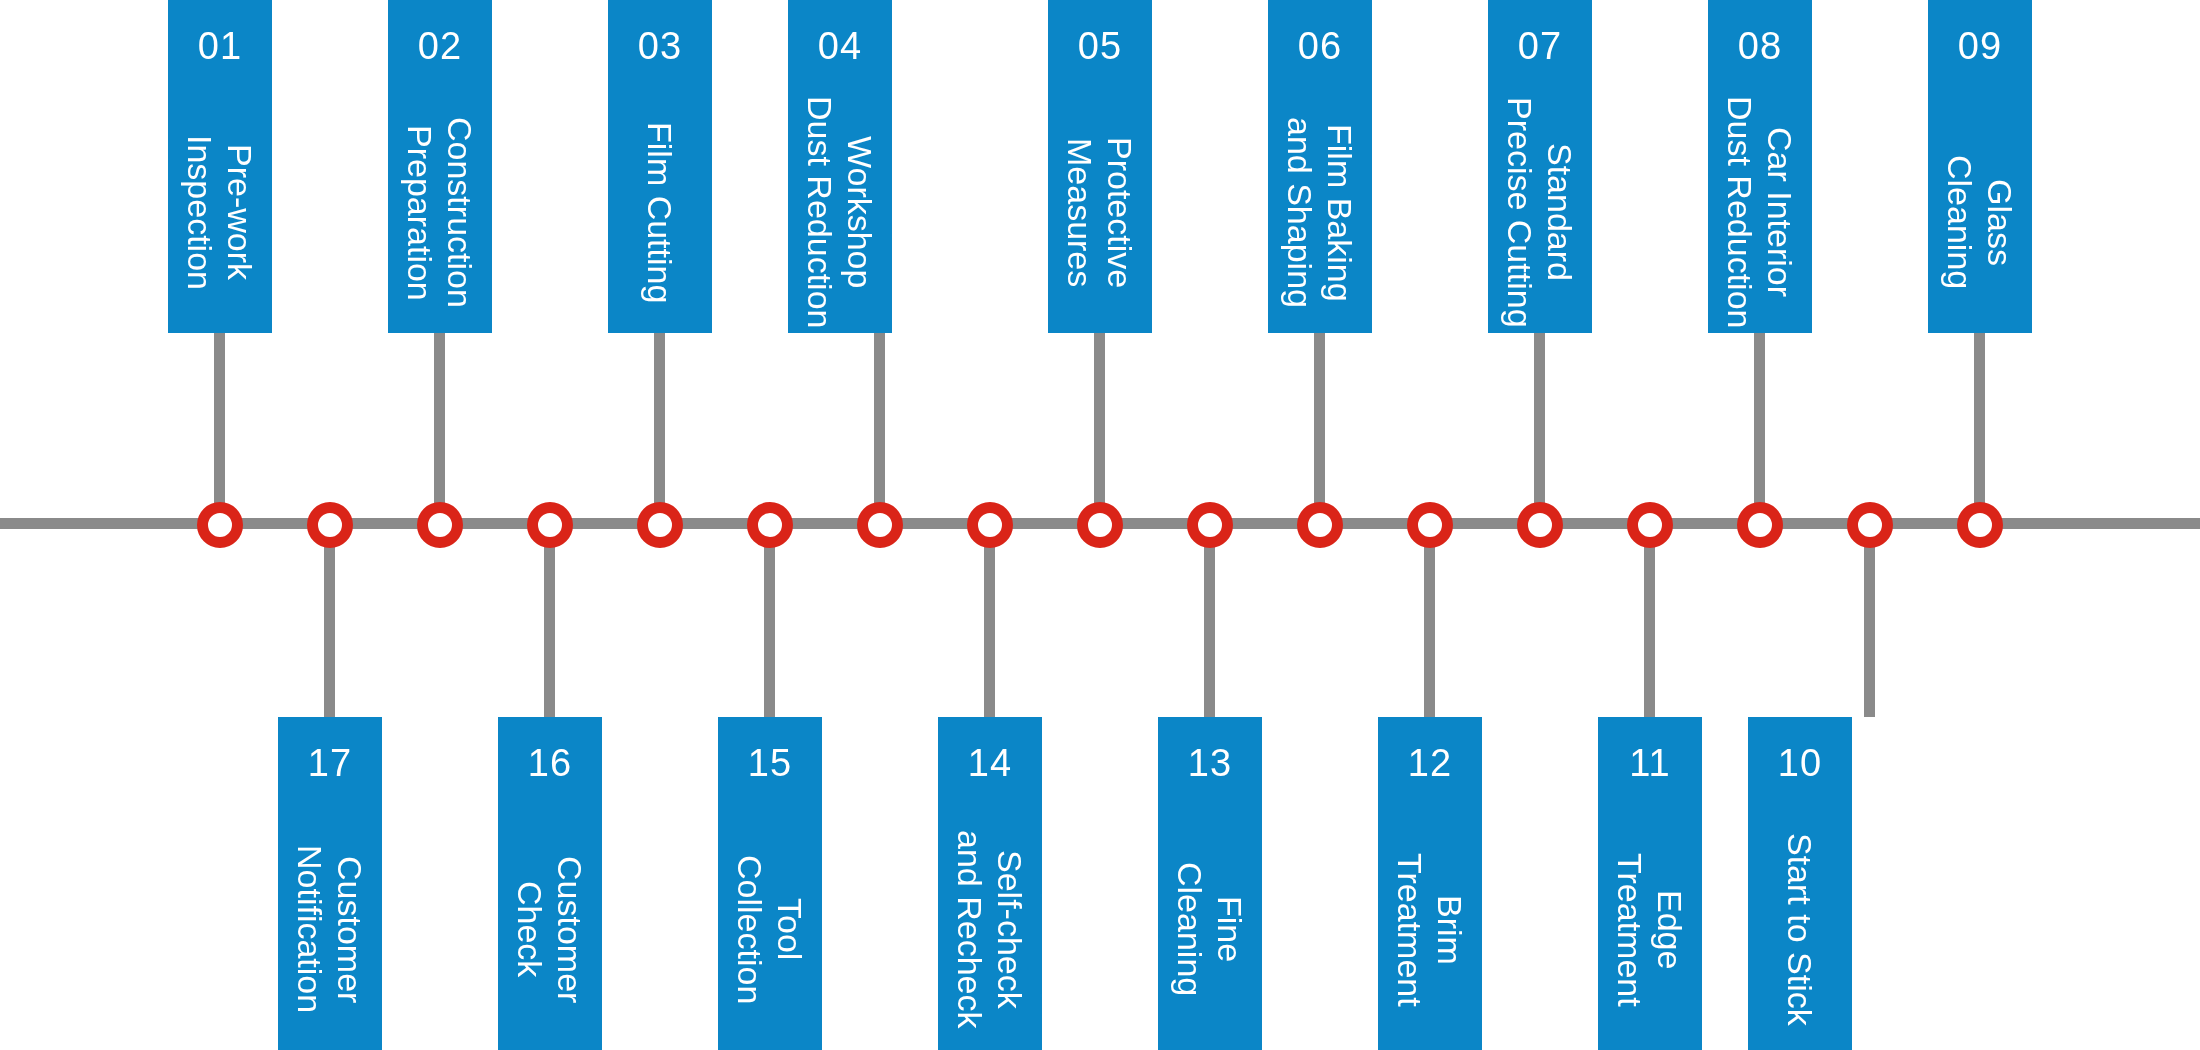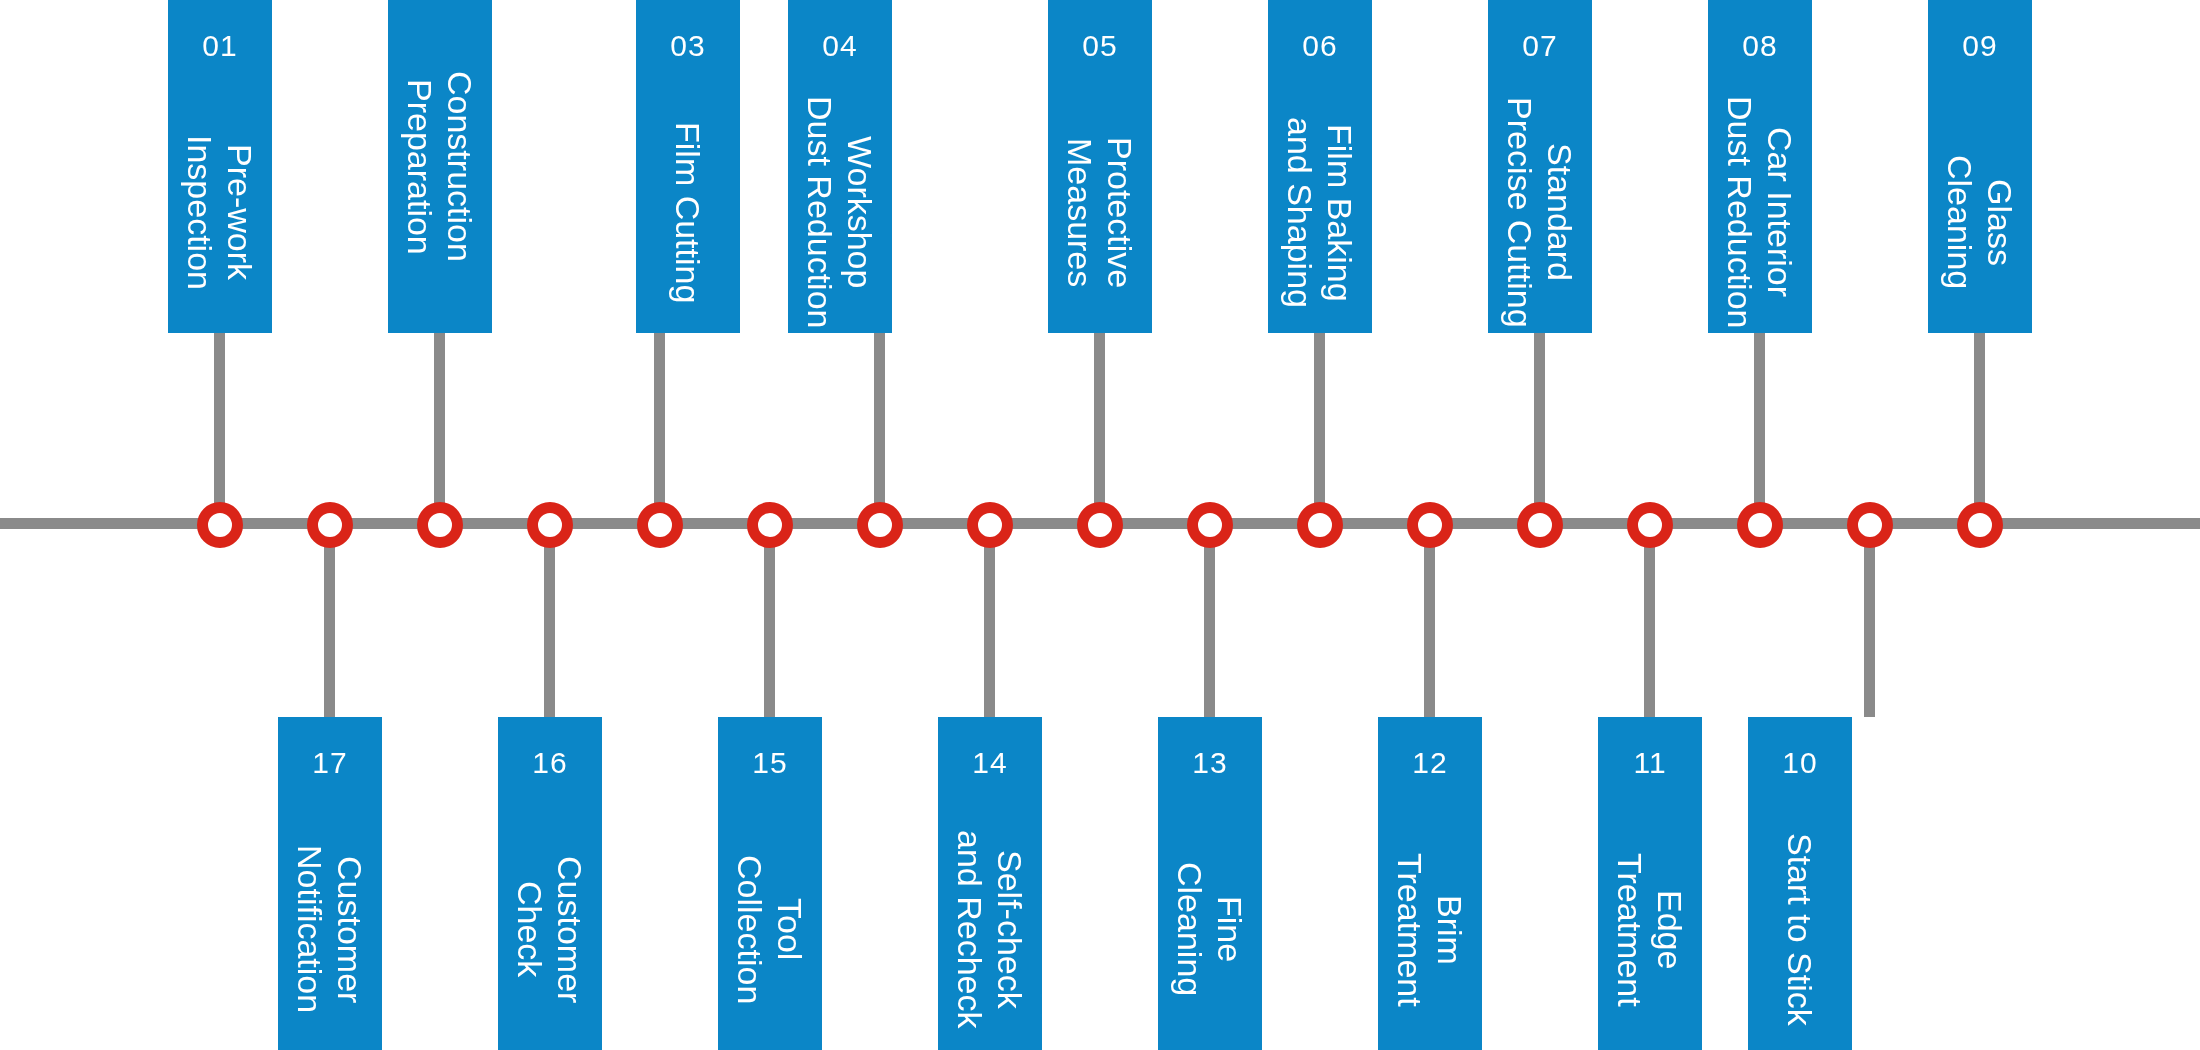--- a/index.html
+++ b/index.html
@@ -50,21 +50,21 @@
   }
   .step.top .step-box    { top: 0;     height: 333px; }
   .step.bottom .step-box { top: 717px; height: 333px; }
   .step-number {
     height: 92px;
     flex: 0 0 92px;
     display: flex;
     align-items: center;
     justify-content: center;
     color: #ffffff;
-    font-size: 30px;
+    font-size: 38px;
     letter-spacing: 1px;
   }
   .step-label {
     flex: 1 1 auto;
     display: flex;
     align-items: center;
     justify-content: center;
     overflow: hidden;
   }
   .step-label-text {
@@ -90,30 +90,31 @@
       <div class="step-label">
         <div class="step-label-text">Pre-work
 Inspection</div>
       </div>
     </div>
   </div>
 
   <div class="step top">
     <div class="connector" style="left: 434px;"></div>
     <div class="step-box" style="left: 388px;">
+      <div class="step-number">02</div>
       <div class="step-label">
         <div class="step-label-text">Construction
 Preparation</div>
       </div>
     </div>
   </div>
 
   <div class="step top">
     <div class="connector" style="left: 654px;"></div>
-    <div class="step-box" style="left: 608px; margin-left: 28px;">
+    <div class="step-box" style="left: 608px;">
       <div class="step-number">03</div>
       <div class="step-label">
         <div class="step-label-text">Film Cutting</div>
       </div>
     </div>
   </div>
 
   <div class="step top">
     <div class="connector" style="left: 874px;"></div>
     <div class="step-box" style="left: 788px;">

